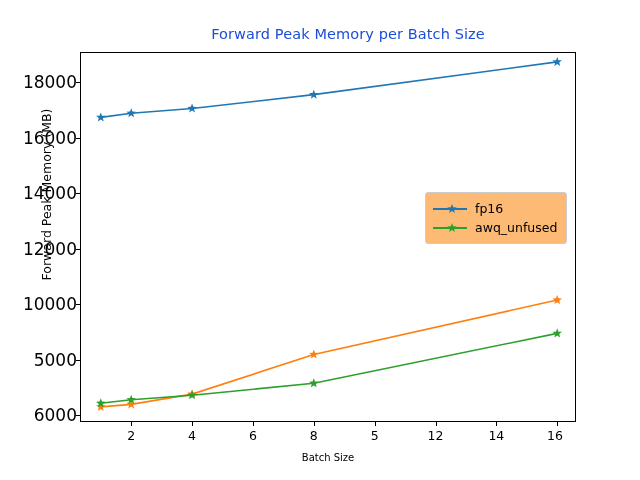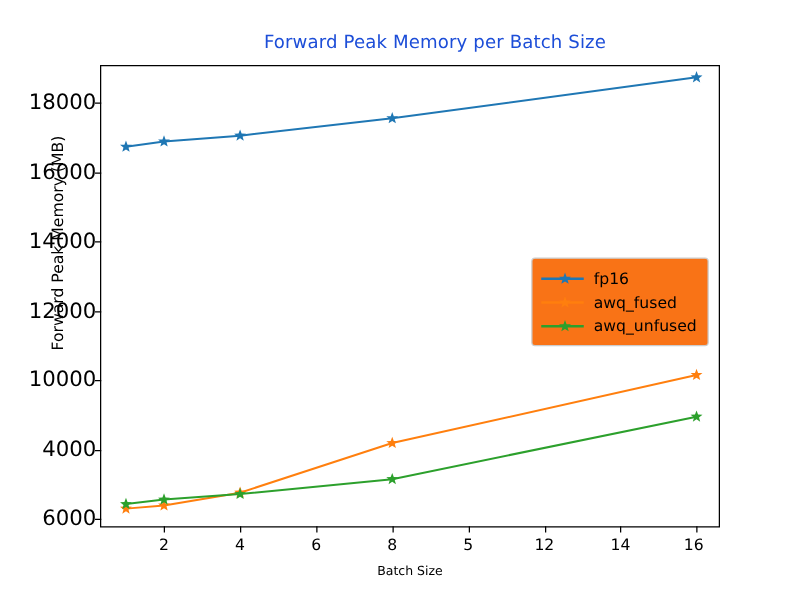--- a/index.html
+++ b/index.html
@@ -107,22 +107,22 @@
     text-align: center;
     font-size: 12.5px;
     transform: rotate(-90deg);
     transform-origin: center center;
     color: #000000;
   }
   
   #legend {
     position: absolute;
     left: 425px;
-    top: 206px;
-    background: #f97316;
+    top: 192px;
+    background: #fdba74;
     border: 0.9px solid #cccccc;
     border-radius: 3px;
     padding: 6px 9px 6px 7px;
     box-sizing: border-box;
   }
   .legend-row {
     display: flex;
     align-items: center;
     height: 19px;
   }
@@ -186,21 +186,21 @@
           <path d="M232.79,325.31L234.02,328.61L237.54,328.76L234.78,330.96L235.72,334.35L232.79,332.41L229.85,334.35L230.79,330.96L228.03,328.76L231.55,328.61Z" fill="#2ca02c"></path>
           <path d="M476.22,275.35L477.46,278.65L480.98,278.80L478.22,280.99L479.16,284.39L476.22,282.45L473.28,284.39L474.22,280.99L471.47,278.80L474.99,278.65Z" fill="#2ca02c"></path>
         </g>
       </svg>
   <div class="y-tick-wrap" style="top: 362.228px;">
         <div class="y-tick"></div>
         <div class="y-tick-label">6000</div>
       </div>
       <div class="y-tick-wrap" style="top: 306.714px;">
         <div class="y-tick"></div>
-        <div class="y-tick-label">4000</div>
+        <div class="y-tick-label">5000</div>
       </div>
       <div class="y-tick-wrap" style="top: 251.2px;">
         <div class="y-tick"></div>
         <div class="y-tick-label">10000</div>
       </div>
       <div class="y-tick-wrap" style="top: 195.686px;">
         <div class="y-tick"></div>
         <div class="y-tick-label">12000</div>
       </div>
       <div class="y-tick-wrap" style="top: 140.173px;">
@@ -241,29 +241,20 @@
         <div class="legend-sample">
           <div class="legend-line" style="background: rgb(31, 119, 180);"></div>
           <svg class="legend-star" viewBox="0 0 12 12">
             <path d="M6.00,1.00L7.23,4.30L10.76,4.45L8.00,6.65L8.94,10.05L6.00,8.10L3.06,10.05L4.00,6.65L1.24,4.45L4.77,4.30Z" fill="#1f77b4"></path>
           </svg>
         </div>
         <div class="legend-text">fp16</div>
       </div>
       <div class="legend-row">
         <div class="legend-sample">
-          <div class="legend-line" style="background: rgb(255, 127, 14);"></div>
-          <svg class="legend-star" viewBox="0 0 12 12">
-            <path d="M6.00,1.00L7.23,4.30L10.76,4.45L8.00,6.65L8.94,10.05L6.00,8.10L3.06,10.05L4.00,6.65L1.24,4.45L4.77,4.30Z" fill="#ff7f0e"></path>
-          </svg>
-        </div>
-        <div class="legend-text">awq_fused</div>
-      </div>
-      <div class="legend-row">
-        <div class="legend-sample">
           <div class="legend-line" style="background: rgb(44, 160, 44);"></div>
           <svg class="legend-star" viewBox="0 0 12 12">
             <path d="M6.00,1.00L7.23,4.30L10.76,4.45L8.00,6.65L8.94,10.05L6.00,8.10L3.06,10.05L4.00,6.65L1.24,4.45L4.77,4.30Z" fill="#2ca02c"></path>
           </svg>
         </div>
         <div class="legend-text">awq_unfused</div>
       </div>
     </div>
 </div>
 

